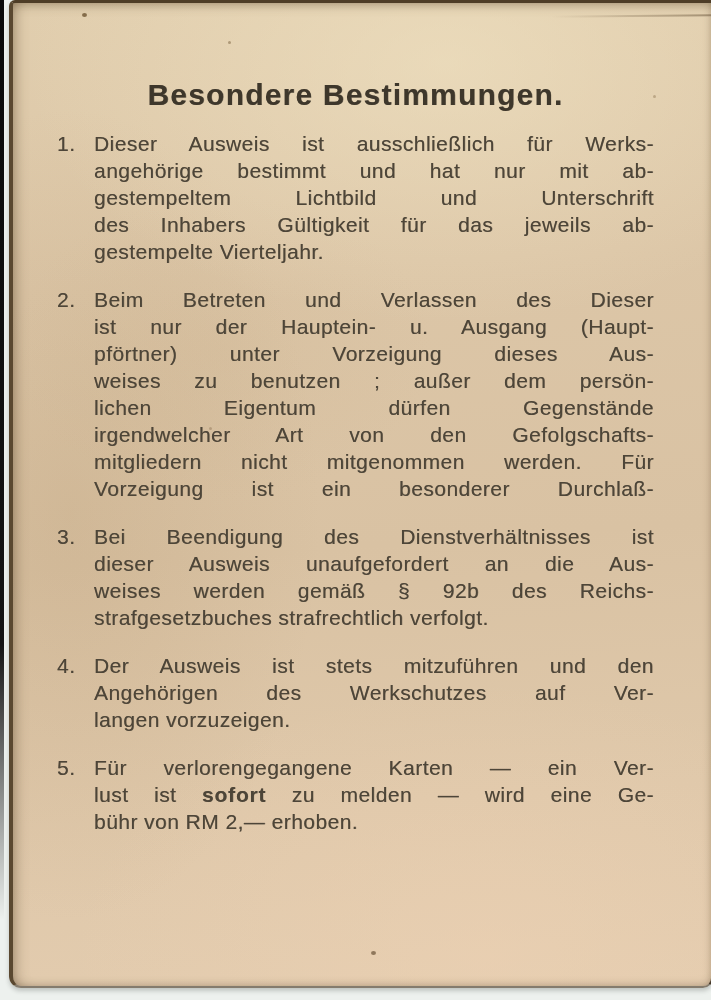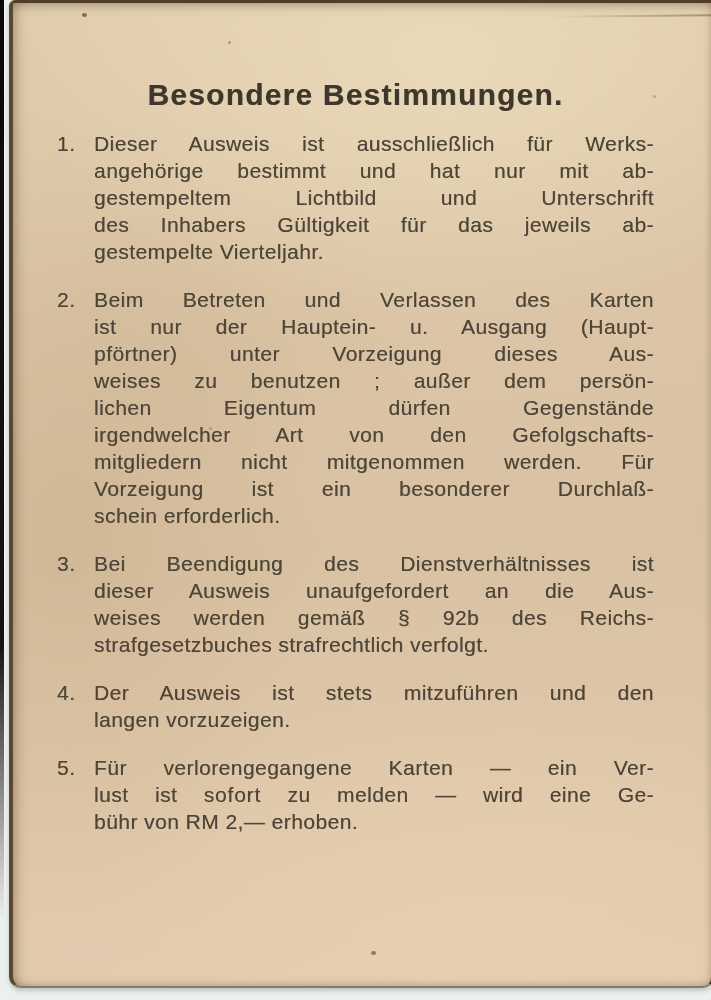--- a/index.html
+++ b/index.html
@@ -69,21 +69,21 @@
   .item { display:flex; margin-bottom:21px; }
   .num  { flex:0 0 37px; width:37px; }
   .lines{ flex:1; min-width:0; }
 
   .num, .line {
     font-size:21px; line-height:27px; letter-spacing:.45px;
     text-shadow:.35px .25px 0 rgba(77,69,56,.55);
   }
   .line { text-align:justify; text-align-last:justify; }
   .line.final { text-align-last:left; }
-  .b { font-weight:normal; letter-spacing:.8px; }
+  .b { font-weight:bold; letter-spacing:.8px; }
 </style>
 </head>
 <body>
 
 <div class="scanner-strip"></div>
 
 <div class="card">
   <div class="crease"></div>
   <div class="speck s1"></div>
   <div class="speck s2"></div>
@@ -100,44 +100,44 @@
             <div class="line"><span>Dieser Ausweis ist ausschließlich für Werks-</span></div>
             <div class="line"><span>angehörige bestimmt und hat nur mit ab-</span></div>
             <div class="line"><span>gestempeltem Lichtbild und Unterschrift</span></div>
             <div class="line"><span>des Inhabers Gültigkeit für das jeweils ab-</span></div>
             <div class="line final"><span>gestempelte Vierteljahr.</span></div>
           </div>
         </div>
         <div class="item">
           <span class="num">2.</span>
           <div class="lines">
-            <div class="line"><span>Beim Betreten und Verlassen des Karten</span></div>
+            <div class="line"><span>Beim Betreten und Verlassen des Dieser</span></div>
             <div class="line"><span>ist nur der Hauptein- u. Ausgang (Haupt-</span></div>
             <div class="line"><span>pförtner) unter Vorzeigung dieses Aus-</span></div>
             <div class="line"><span>weises zu benutzen&nbsp;; außer dem persön-</span></div>
             <div class="line"><span>lichen Eigentum dürfen Gegenstände</span></div>
             <div class="line"><span>irgendwelcher Art von den Gefolgschafts-</span></div>
             <div class="line"><span>mitgliedern nicht mitgenommen werden. Für</span></div>
             <div class="line"><span>Vorzeigung ist ein besonderer Durchlaß-</span></div>
-            <div class="line final"><span>schein erforderlich.</span></div>
           </div>
         </div>
         <div class="item">
           <span class="num">3.</span>
           <div class="lines">
             <div class="line"><span>Bei Beendigung des Dienstverhältnisses ist</span></div>
             <div class="line"><span>dieser Ausweis unaufgefordert an die Aus-</span></div>
             <div class="line"><span>weises werden gemäß § 92b des Reichs-</span></div>
             <div class="line final"><span>strafgesetzbuches strafrechtlich verfolgt.</span></div>
           </div>
         </div>
         <div class="item">
           <span class="num">4.</span>
           <div class="lines">
             <div class="line"><span>Der Ausweis ist stets mitzuführen und den</span></div>
+            <div class="line"><span>Angehörigen des Werkschutzes auf Ver-</span></div>
             <div class="line final"><span>langen vorzuzeigen.</span></div>
           </div>
         </div>
         <div class="item">
           <span class="num">5.</span>
           <div class="lines">
             <div class="line"><span>Für verlorengegangene Karten — ein Ver-</span></div>
             <div class="line"><span>lust ist </span><span class="b">sofort</span><span> zu melden — wird eine Ge-</span></div>
             <div class="line final"><span>bühr von RM 2,— erhoben.</span></div>
           </div>

